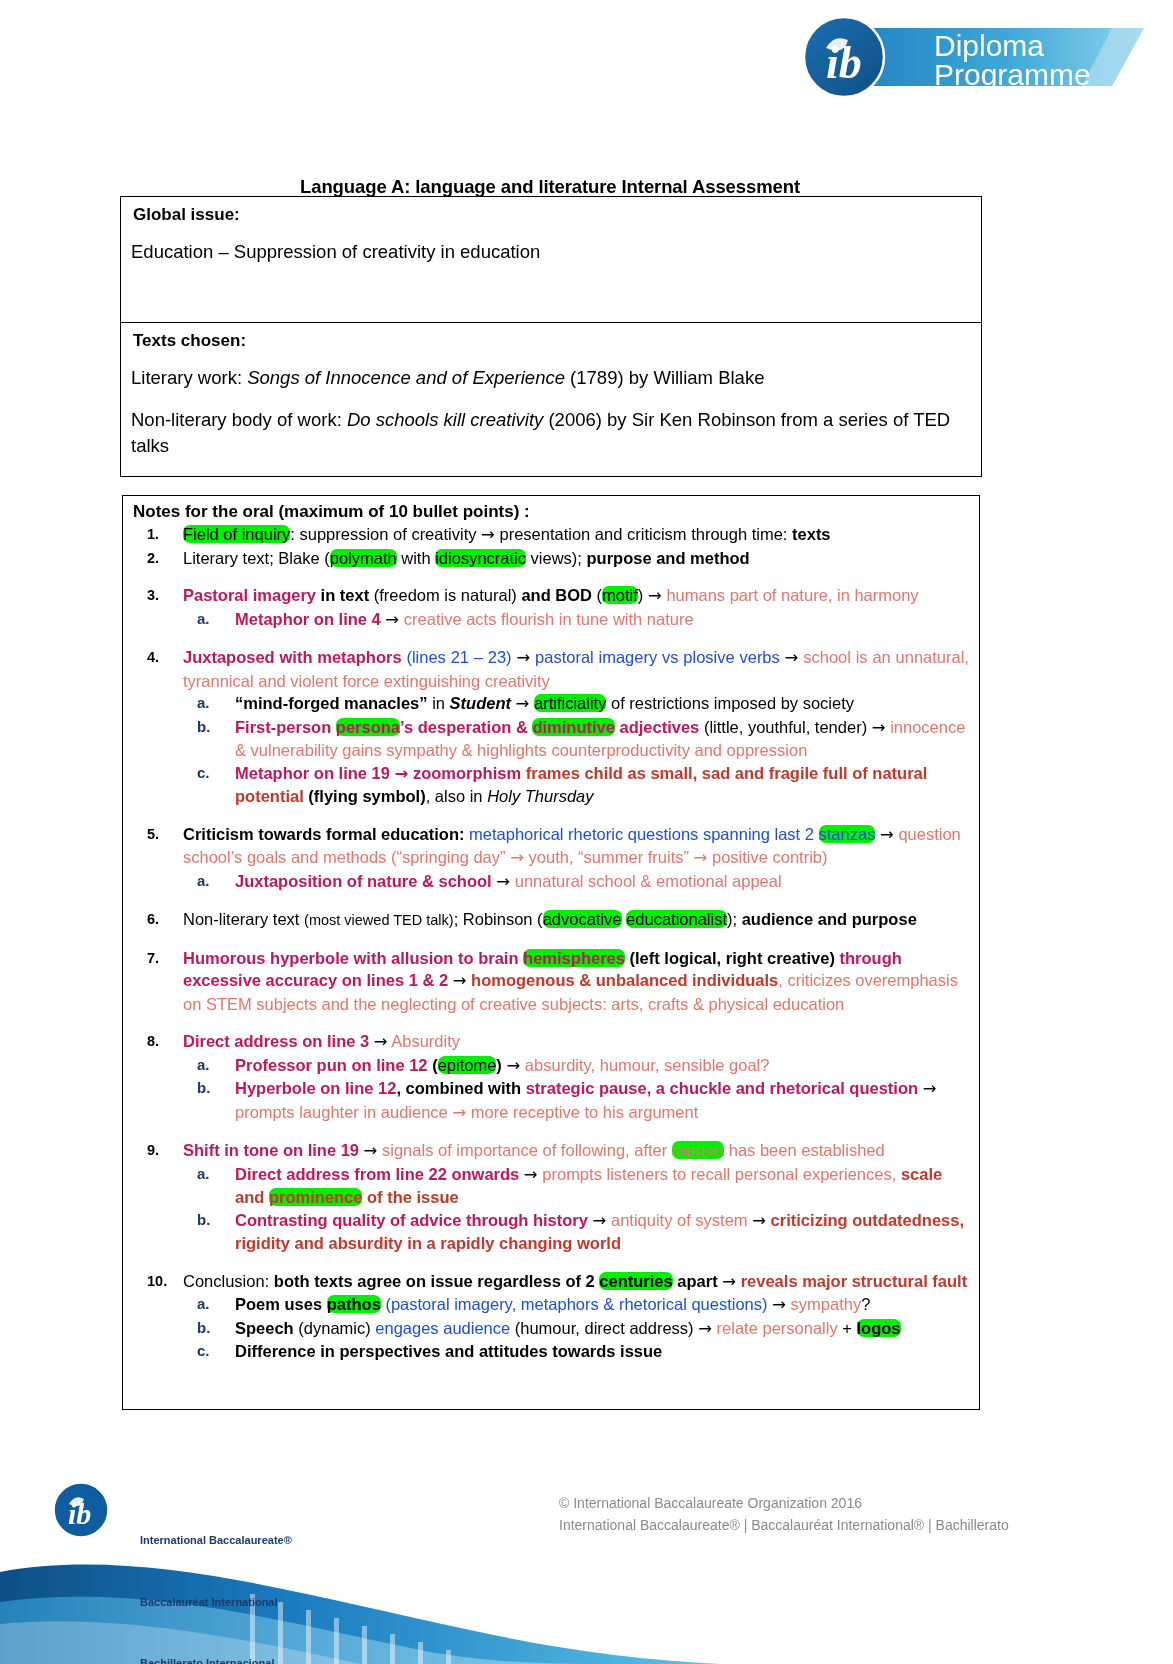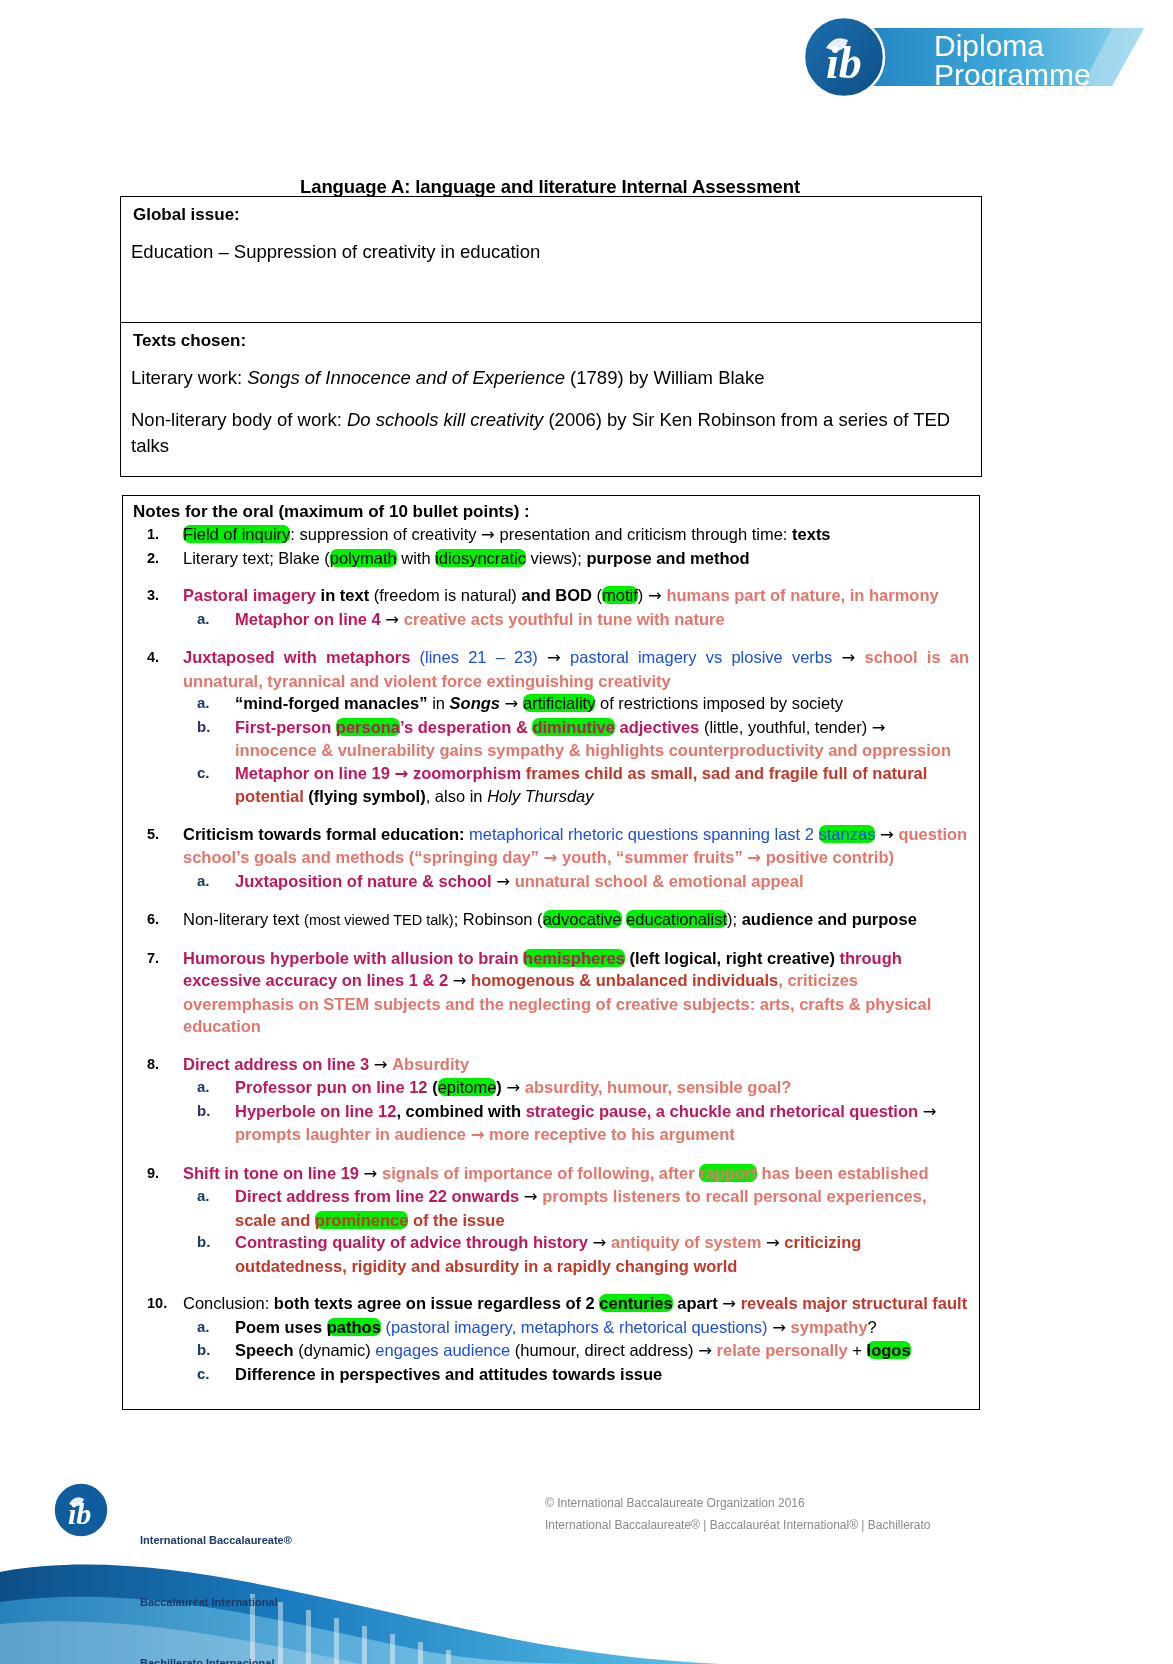--- a/index.html
+++ b/index.html
@@ -73,34 +73,34 @@
     position:absolute; left:14px; top:0;
     font-weight:bold; font-size:15px; color:#1F3864;
   }
   .gap{height:15px;}
   .just{text-align:justify;}
 
   
   .hl{background:#00EE00;border-radius:7px;}
   .blue{color:#be185d; font-weight:bold;}
   .bluereg{color:#1d4ed8;}
-  .red{color:#E2766C;font-weight:bold;}
+  .red{color:#E2766C;}
   .darkred{color:#C0392B; font-weight:bold;}
   .blk{color:#000;}
   .arrow{font-family:"DejaVu Sans", sans-serif;}
 
   
   .footer-graphic{
     position:absolute; left:0; bottom:0; width:1173px; height:190px;
     overflow:hidden;
   }
   .footer-text{
-    position:absolute; left:545px; bottom:128px; width:450px;
+    position:absolute; left:559px; bottom:128px; width:450px;
     text-align:left;
-    font-size:12px; line-height:22px; color:#8a8a8a;
+    font-size:14px; line-height:22px; color:#8a8a8a;
   }
   .ib-foot-logo{
     position:absolute; left:48px; bottom:120px;
   }
   .ib-foot-logo .txt{
     position:absolute; left:92px; top:6px;
     font-size:11px; line-height:13.5px; font-weight:bold; color:#1a3a6b;
     white-space:nowrap;
   }
   .ib-foot-logo .txt span{display:block;margin-top:48px;}
@@ -166,34 +166,34 @@
     </li>
 
     <div class="gap"></div>
 
     <li>
       <span class="num">3.</span>
       <span><span class="blue">Pastoral imagery</span> <b class="blk">in text</b> (freedom is natural) <b class="blk">and BOD</b> (<span class="hl">motif</span>) <span class="arrow">→</span> <span class="red">humans part of nature, in harmony</span></span>
       <ol class="lvl2">
         <li>
           <span class="num">a.</span>
-          <span><span class="blue">Metaphor on line 4</span> <span class="arrow">→</span> <span class="red">creative acts youthful in tune with nature</span></span>
+          <span><span class="blue">Metaphor on line 4</span> <span class="arrow">→</span> <span class="red">creative acts flourish in tune with nature</span></span>
         </li>
       </ol>
     </li>
 
     <div class="gap"></div>
 
     <li>
       <span class="num">4.</span>
       <span class="just" style="display:block"><span class="blue">Juxtaposed with metaphors</span> <span class="bluereg">(lines 21 – 23)</span> <span class="arrow">→</span> <span class="bluereg">pastoral imagery vs plosive verbs</span> <span class="arrow">→</span> <span class="red">school is an unnatural, tyrannical and violent force extinguishing creativity</span></span>
       <ol class="lvl2">
         <li>
           <span class="num">a.</span>
-          <span><b>“mind-forged manacles”</b> in <b class="ital">Songs</b> <span class="arrow">→</span> <span class="hl">artificiality</span> of restrictions imposed by society</span>
+          <span><b>“mind-forged manacles”</b> in <b class="ital">Student</b> <span class="arrow">→</span> <span class="hl">artificiality</span> of restrictions imposed by society</span>
         </li>
         <li>
           <span class="num">b.</span>
           <span><span class="blue">First-person <span class="hl">persona</span>’s desperation &amp; <span class="hl">diminutive</span> adjectives</span> (little, youthful, tender) <span class="arrow">→</span> <span class="red">innocence &amp; vulnerability gains sympathy &amp; highlights counterproductivity and oppression</span></span>
         </li>
         <li>
           <span class="num">c.</span>
           <span><span class="blue">Metaphor on line 19 <span class="arrow">→</span> zoomorphism</span> <span class="darkred">frames child as small, sad and fragile full of natural potential</span> <b class="blk">(flying symbol)</b>, also in <span class="ital">Holy Thursday</span></span>
         </li>
       </ol>

